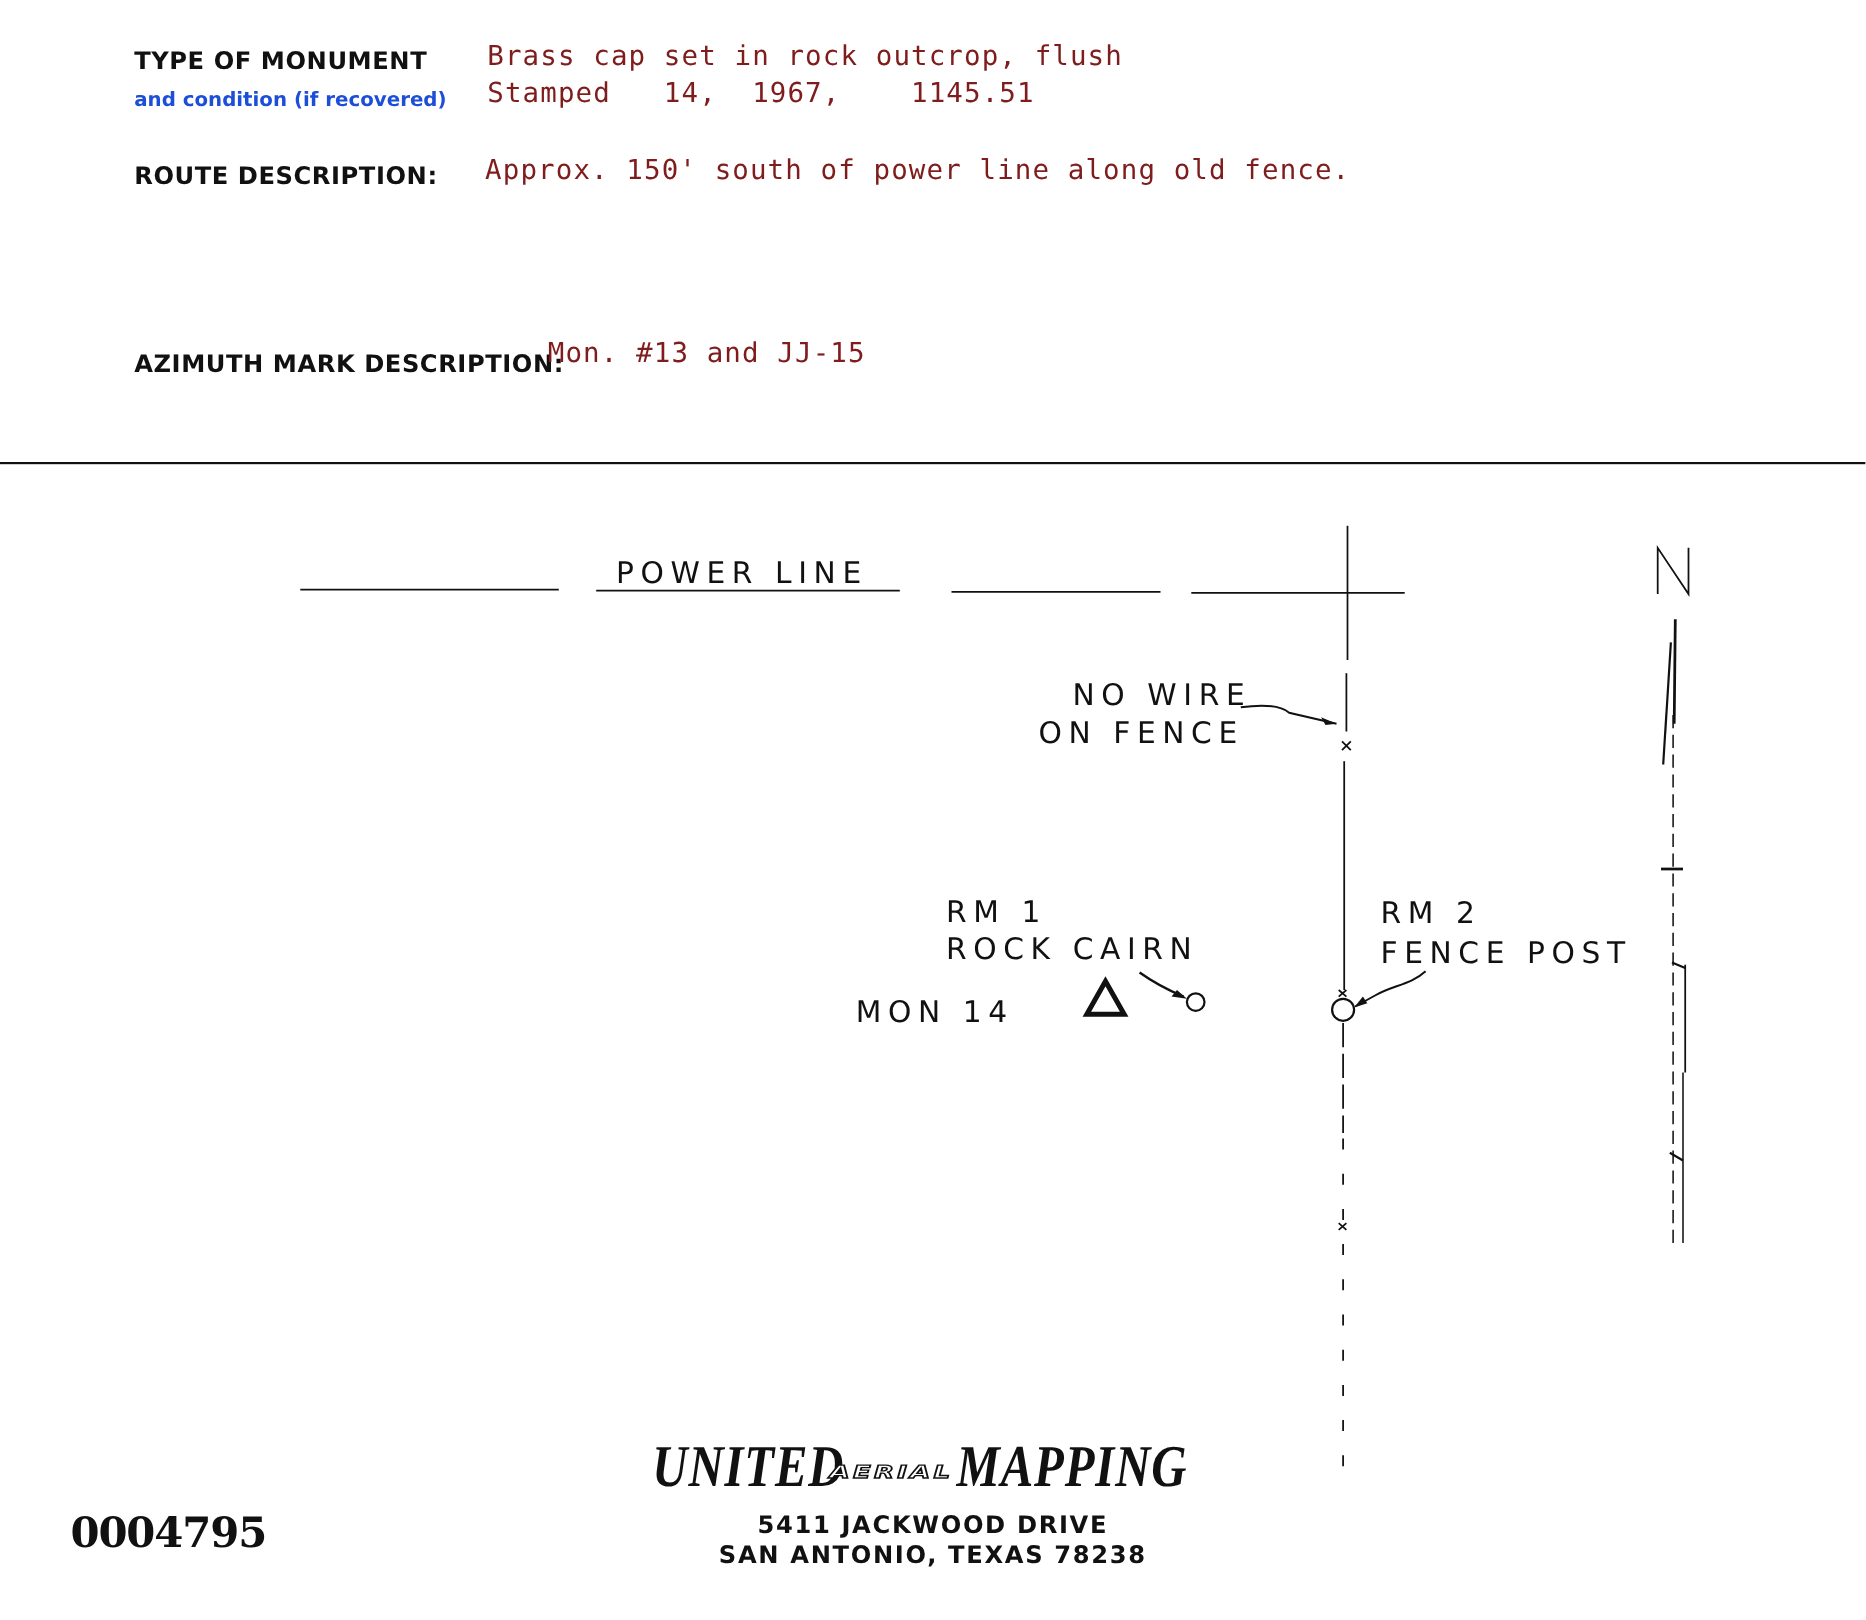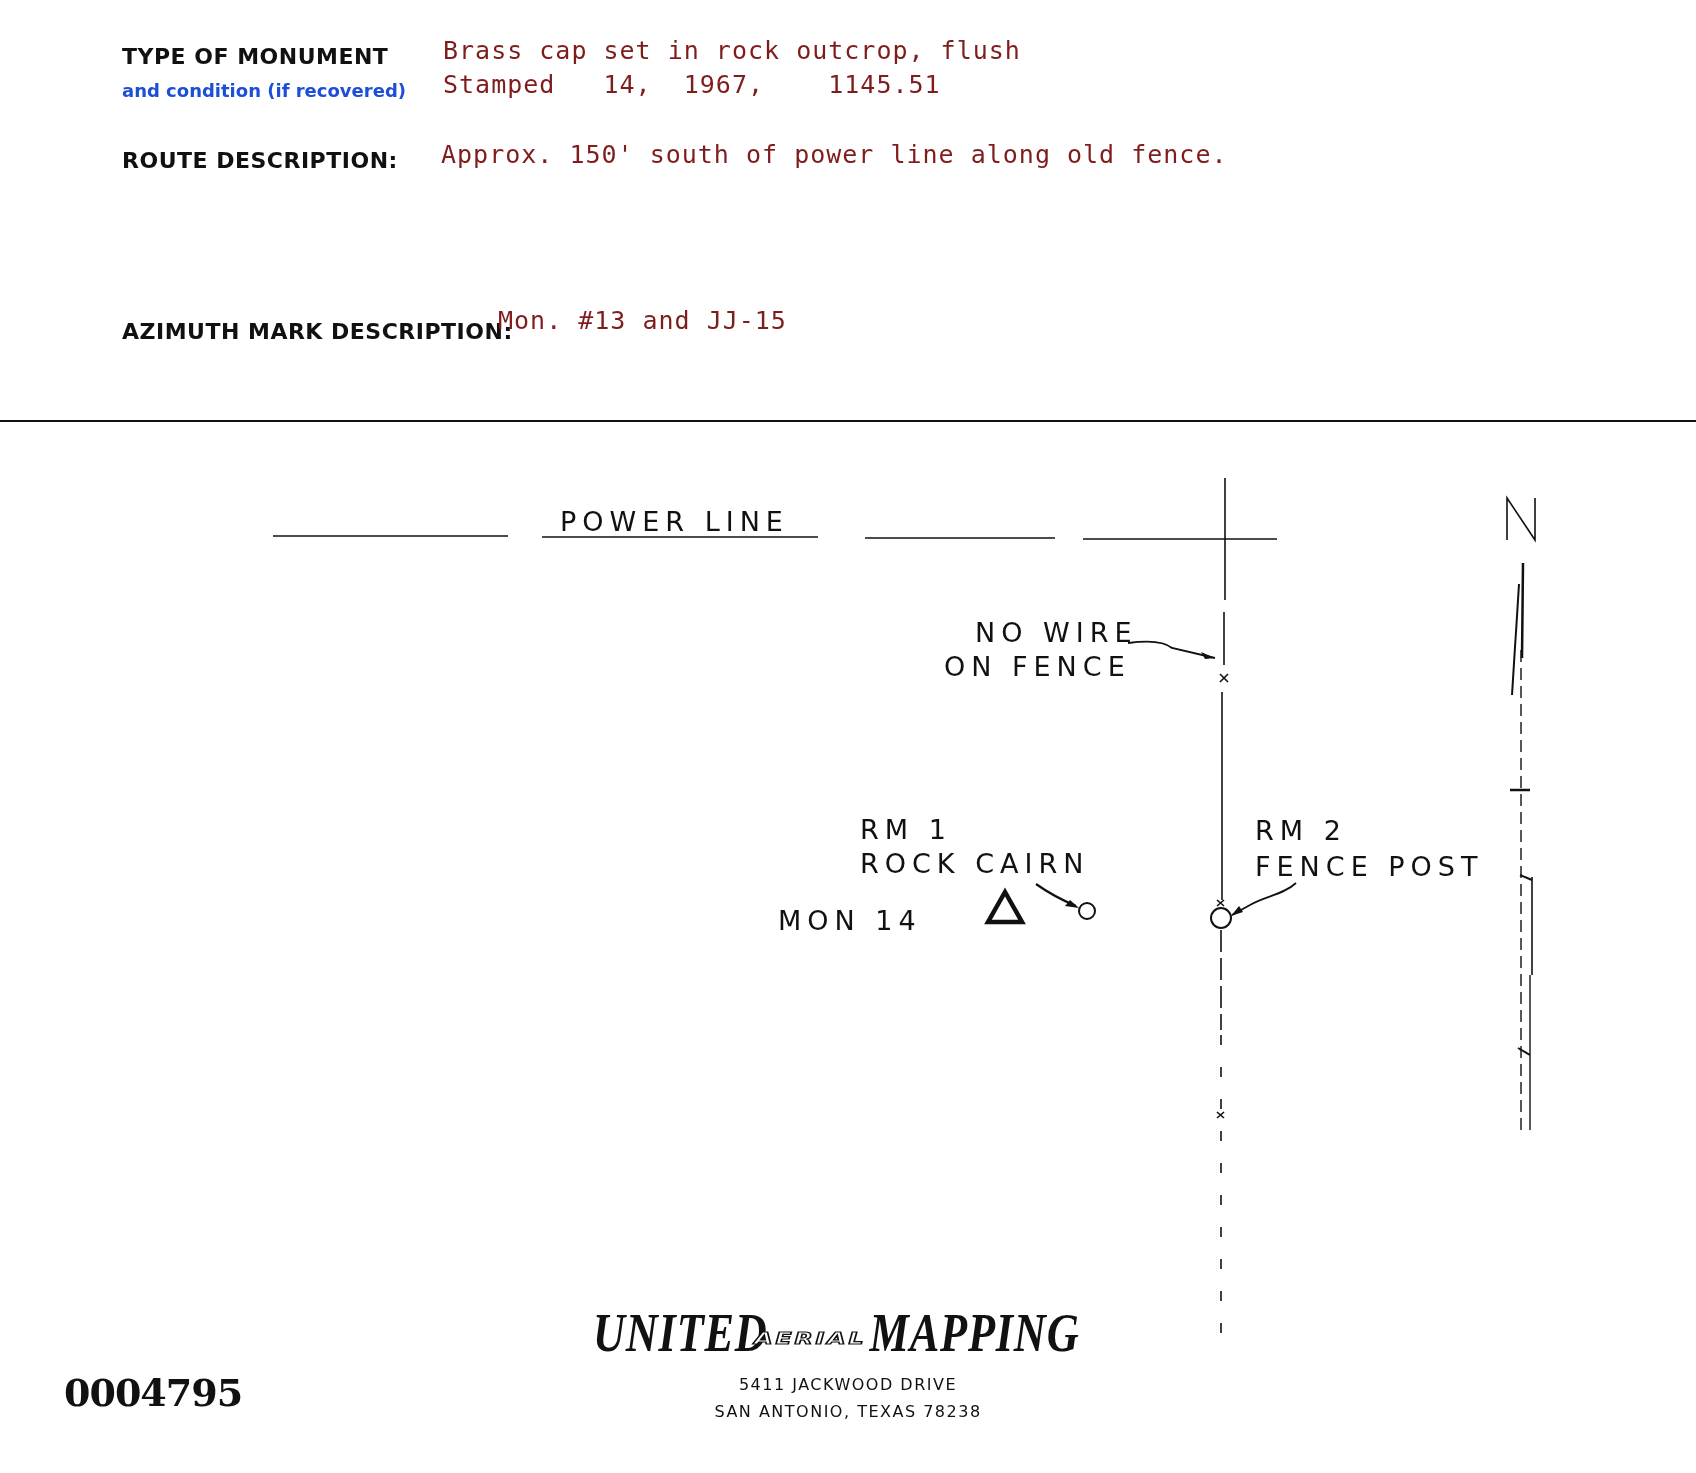--- a/index.html
+++ b/index.html
@@ -6,21 +6,21 @@
     body { width: 1696px; height: 1473px; position: relative; overflow: hidden; color: #111; }
     .abs { position: absolute; }
     .label { font-family: "DejaVu Sans", sans-serif; font-weight: bold; font-size: 22px; letter-spacing: 0.5px; color: #111; white-space: nowrap; }
     .label-small { font-family: "DejaVu Sans", sans-serif; font-weight: bold; font-size: 18px; color: #1d4ed8; white-space: nowrap; text-align: right; }
     .typed { font-family: "DejaVu Sans Mono", monospace; font-size: 25px; color: #7f1d1d; white-space: pre; letter-spacing: 1px; }
     .hand { font-family: "DejaVu Sans", sans-serif; font-size: 27px; letter-spacing: 6px; color: #111; white-space: nowrap; font-weight: normal; }
     .rule { position: absolute; left: 0; top: 420px; width: 1696px; height: 2px; background: #111; }
     svg.sketch { position: absolute; left: 0; top: 0; }
     .logo { font-family: "Liberation Serif", serif; font-style: italic; font-weight: bold; font-size: 54px; color: #111; white-space: nowrap; transform: scaleX(0.82); transform-origin: left center; letter-spacing: 1px; }
     .logo-mid { font-family: "DejaVu Sans", sans-serif; font-weight: bold; font-size: 16px; color: #fff; -webkit-text-stroke: 1.2px #111; letter-spacing: 2px; display: inline-block; vertical-align: middle; margin: 0 14px; transform: scaleX(1.8); }
-    .addr { font-family: "DejaVu Sans", sans-serif; font-weight: normal; font-size: 16px; letter-spacing: 1.5px; color: #111; white-space: nowrap; text-align: center; }
+    .addr { font-family: "DejaVu Sans", sans-serif; font-weight: bold; font-size: 22px; letter-spacing: 1.5px; color: #111; white-space: nowrap; text-align: center; }
     .docnum { font-family: "DejaVu Serif", serif; font-weight: bold; font-size: 38px; color: #111; letter-spacing: -1px; }
   </style>
 </head>
 <body>
 
 <div class="abs label" style="left:122px; top:44px;">TYPE OF MONUMENT</div>
 <div class="abs label-small" style="left:122px; top:80px; font-weight:bold;">and condition (if recovered)</div>
 <div class="abs typed" style="left:443px; top:36px;">Brass cap set in rock outcrop, flush</div>
 <div class="abs typed" style="left:443px; top:70px;">Stamped   14,  1967,    1145.51</div>
 

